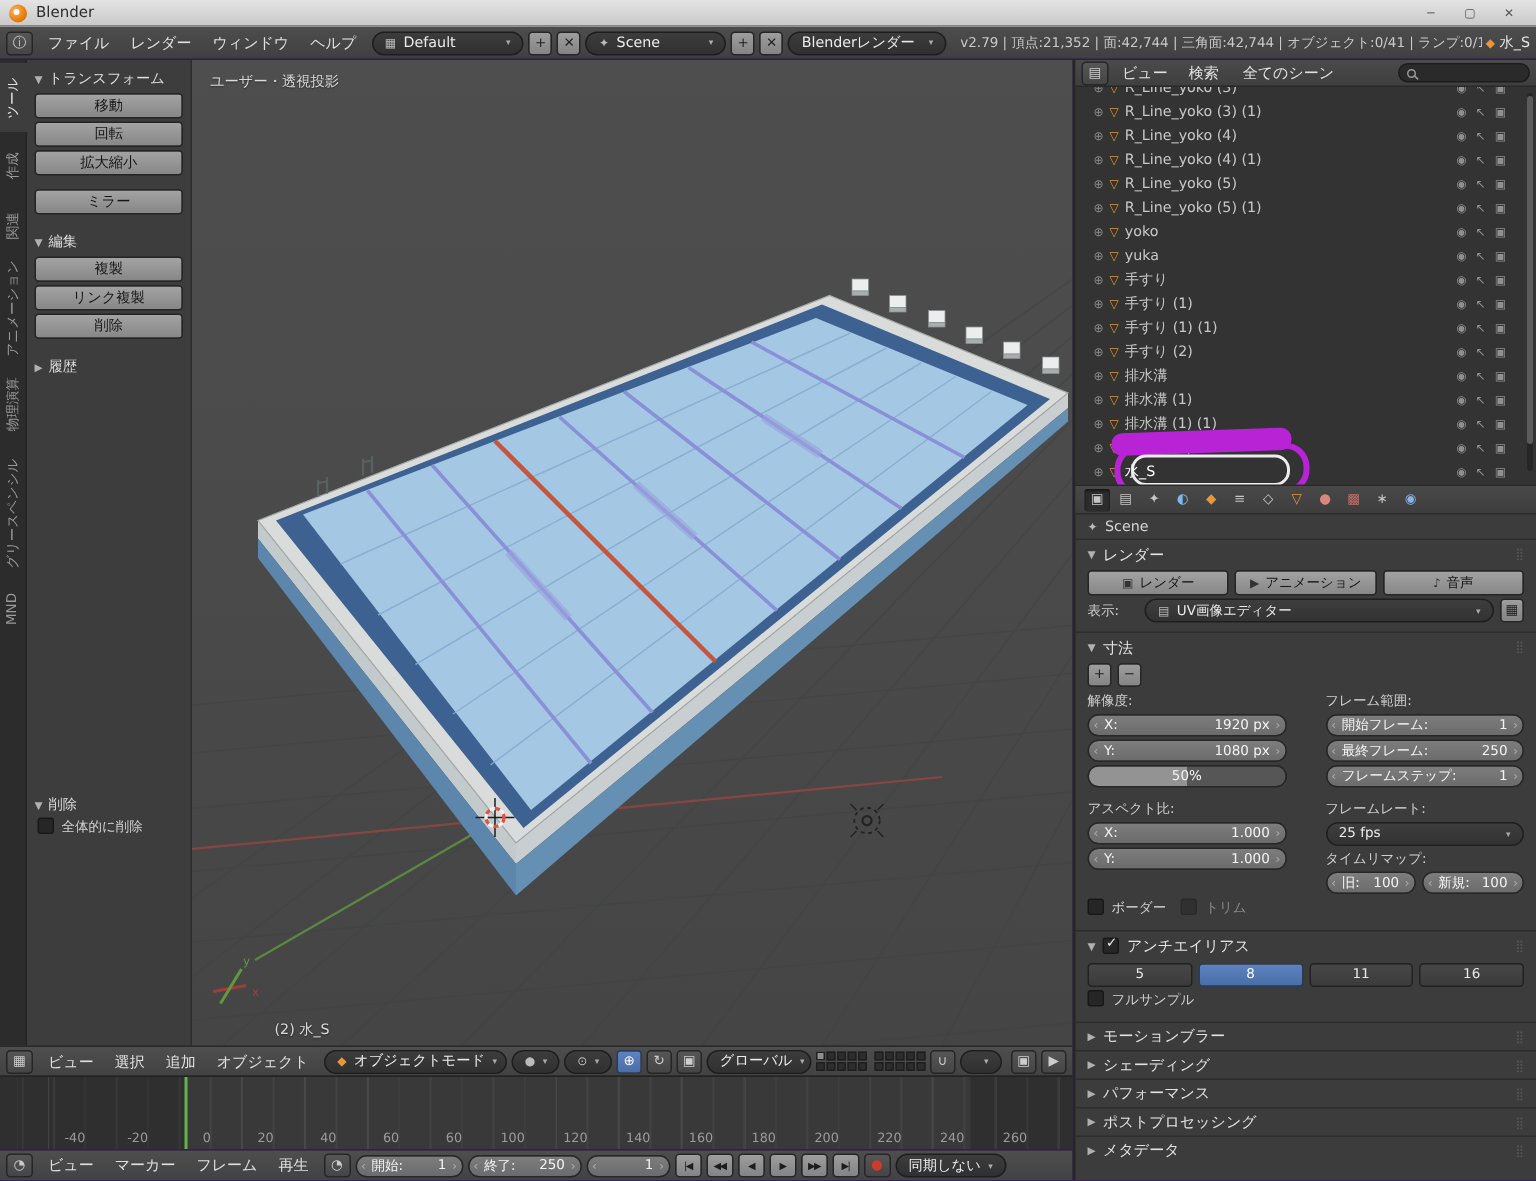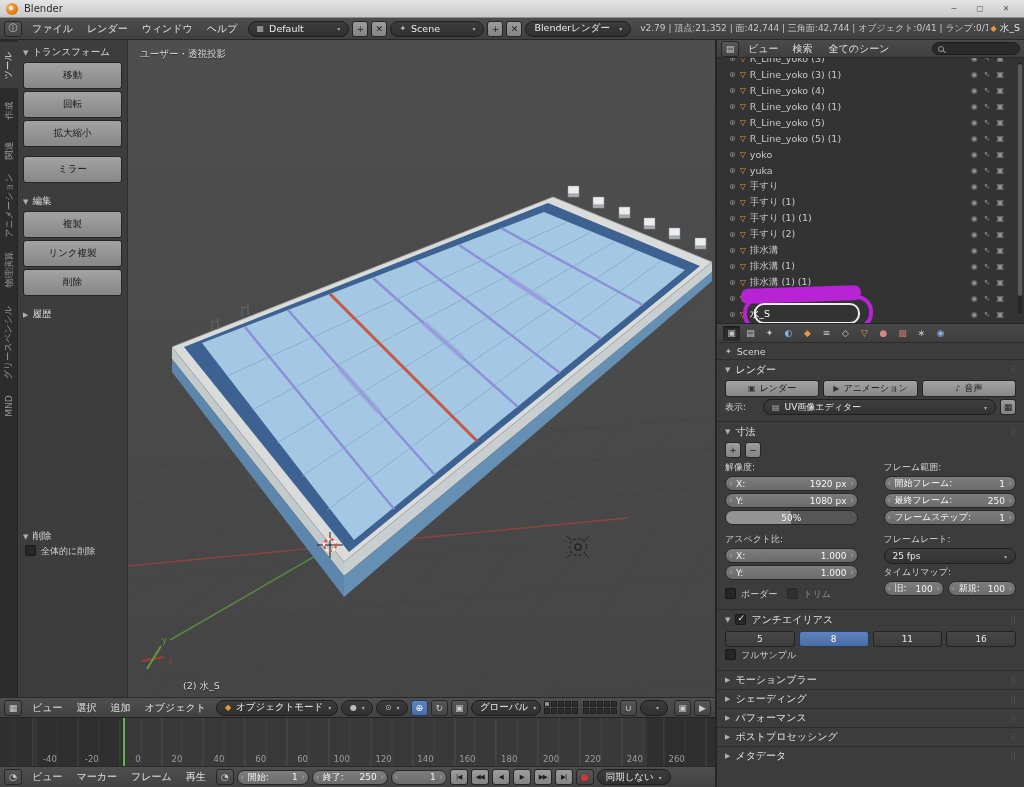--- a/index.html
+++ b/index.html
@@ -27,21 +27,21 @@
 
 .tabsbar{position:absolute;left:0;top:40px;width:18px;height:657px;background:#2c2c2c;border-right:1px solid #242424}
 .ttab{position:absolute;left:0;width:18px;display:flex;align-items:center;justify-content:center}
 .ttab span{transform:rotate(-90deg);white-space:nowrap;font-size:9px;color:#9a9a9a}
 .ttab.active{background:#3d3d3d}
 .ttab.active span{color:#e0e0e0}
 
 .toolshelf{position:absolute;left:18px;top:40px;width:110px;height:657px;background:#3d3d3d;border-right:1px solid #2d2d2d;padding:4px 3px;overflow:hidden}
 .tsh{display:flex;gap:4px;align-items:center;font-size:9.5px;color:#dcdcdc;padding:3px 2px;height:17px}
 .parrow{font-size:7px;color:#b0b0b0}
-.tsbtn{height:27px;display:flex;align-items:center;justify-content:center;background:linear-gradient(#a3a3a3,#878787);border:1px solid #252525;border-radius:3px;color:#161616;font-size:9.5px;margin:1px 2px 2px}
+.tsbtn{height:17px;display:flex;align-items:center;justify-content:center;background:linear-gradient(#a3a3a3,#878787);border:1px solid #252525;border-radius:3px;color:#161616;font-size:9.5px;margin:1px 2px 2px}
 .ts-del{position:absolute;left:3px;right:3px;top:488px}
 .cbrow{display:flex;align-items:flex-start;gap:5px;height:15px}
 .cb{width:11px;height:11px;background:#262626;border:1px solid #181818;border-radius:2px;position:relative;flex:none}
 .cb.on::after{content:"✓";position:absolute;left:1px;top:-2px;font-size:9px;color:#e9e9e9}
 .cblbl{font-size:9px;color:#d2d2d2;white-space:nowrap}
 .dis{opacity:.5}
 
 .viewport{position:absolute;left:128px;top:40px;width:587px;height:657px;background:linear-gradient(180deg,#4e4e4e 0%,#4a4a4a 50%,#454545 100%);overflow:hidden}
 .vlab{position:absolute;font-size:9.5px;color:#dadada;text-shadow:0 1px 1px rgba(0,0,0,.45);z-index:2}
 
@@ -719,21 +719,21 @@
             <span class="plabel">アスペクト比:</span>
             <span class="nf">
                 <span>X:</span>
                 <span class="nfv">1.000</span>
               </span>
             <span class="nf">
                 <span>Y:</span>
                 <span class="nfv">1.000</span>
               </span>
             <span class="sp4"></span>
-            <span class="rowflex" style="gap:10px;margin-top:0">
+            <span class="rowflex" style="gap:10px;margin-top:11px">
               <span class="cbrow">
                   <span class="cb"></span>
                   <span class="cblbl">ボーダー</span>
                 </span>
               <span class="cbrow dis">
                   <span class="cb"></span>
                   <span class="cblbl">トリム</span>
                 </span>
             </span>
           </div>

